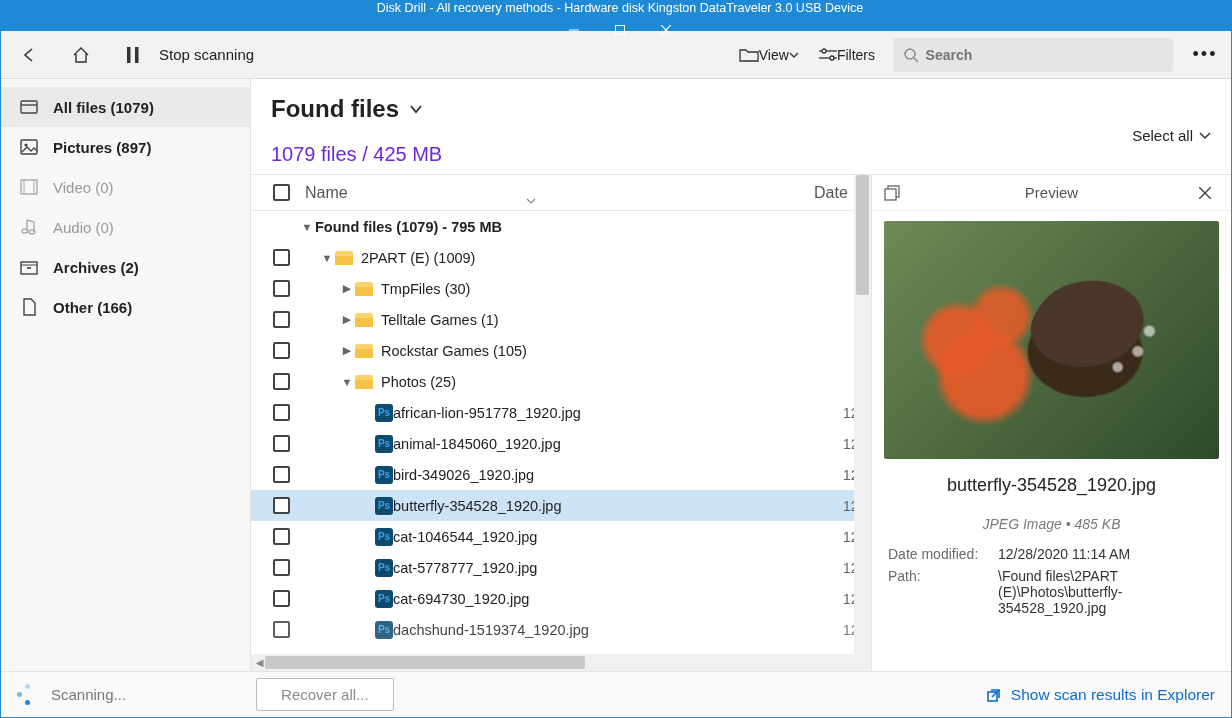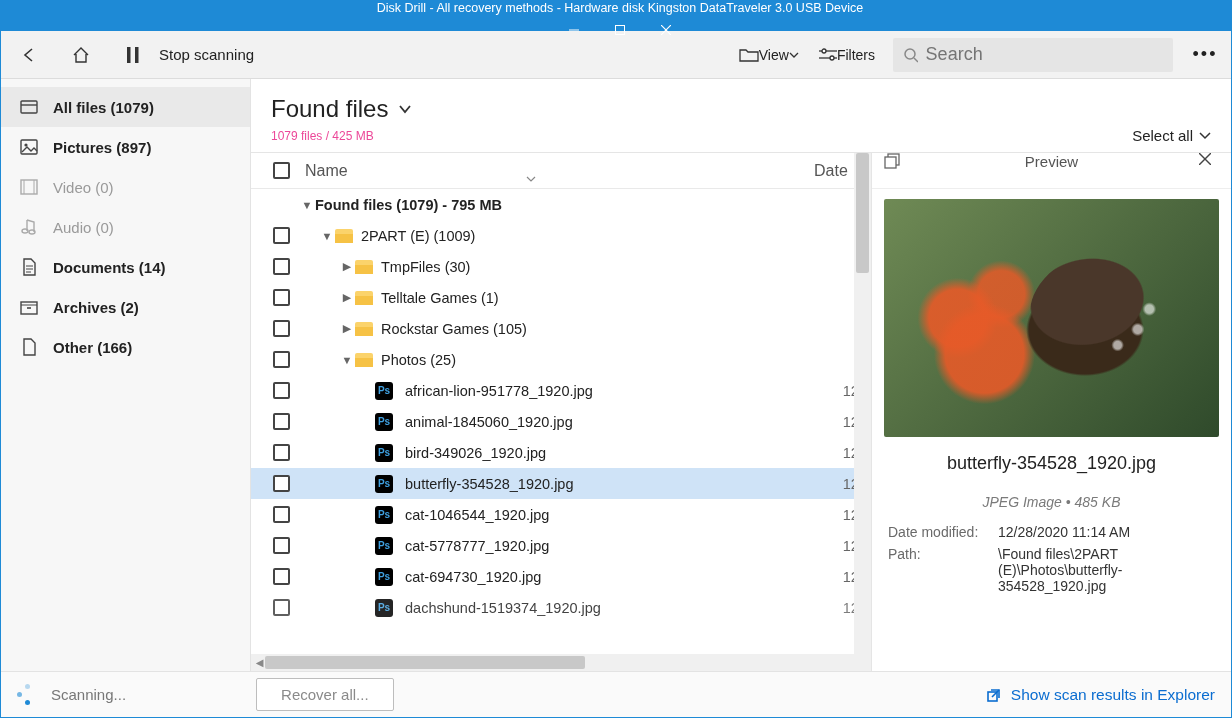--- a/index.html
+++ b/index.html
@@ -53,21 +53,21 @@
   display: flex; align-items: center; cursor:pointer;
   padding: 6px 10px; border-radius:4px; gap:0;
 }
 .search-box {
   width: 280px; height: 34px; background:#e5e5e5;
   display:flex; align-items:center; padding:0 10px; gap:8px;
   border-radius:2px; margin-left:8px;
 }
 .search-box input {
   border:none; background:transparent; outline:none;
-  font-size:18px; width:100%; color:#0369a1;
+  font-size:14px; width:100%; color:#0369a1;font-weight:bold;
 }
 .more-btn { margin-left:16px; cursor:pointer; width:32px; text-align:center; font-size:18px; letter-spacing:2px; }
 
 .body {
   display:flex; height: calc(100% - 30px - 48px - 46px);
 }
 .sidebar {
   width: 250px; background:#f7f7f7; border-right:1px solid #e3e3e3; padding-top:8px;
 }
 .side-item {
@@ -77,22 +77,22 @@
 .side-item.active { background:#e9e9e9; font-weight:600; }
 .side-item.dim { color:#9a9a9a; }
 .side-item.bold { font-weight:600; }
 .side-ico { width:20px; height:20px; display:flex; align-items:center; justify-content:center; color:#555; }
 
 .main { flex:1; display:flex; flex-direction:column; overflow:hidden; }
 .header-row {
   display:flex; align-items:flex-start; padding:16px 20px 8px 20px;
 }
 .header-left { flex:1; }
-.found-title { font-size:24px; font-weight:400; display:flex; align-items:center; gap:10px; }
-.found-sub { color:#ec4899; font-size:12px; margin-top:6px; }
+.found-title { font-size:24px; font-weight:700; display:flex; align-items:center; gap:10px; }
+.found-sub { color:#6d28d9; font-size:20px; margin-top:20px; }
 .select-all { display:flex; align-items:center; gap:6px; font-size:15px; cursor:pointer; margin-top:32px; }
 
 .list-wrap {
   flex:1; display:flex; overflow:hidden; border-top:1px solid #e5e5e5;
 }
 .files-col { flex:1; display:flex; flex-direction:column; overflow:hidden; position:relative; }
 .col-headers {
   display:flex; align-items:center; height:36px; border-bottom:1px solid #e9e9e9;
   padding-left:12px; font-size:16px; color:#555;
 }
@@ -108,40 +108,40 @@
 }
 .row.selected { background:#cfe3f7; }
 .row .indent { display:inline-block; }
 .tree-arrow { width:16px; display:inline-flex; justify-content:center; color:#666; font-size:11px; }
 .folder-ico {
   width:18px; height:14px; background:#fbd36b; border-radius:2px 2px 0 0; position:relative;
   margin-right:8px; display:inline-block; vertical-align:middle;
   box-shadow: inset 0 -9px 0 #f6c245;
 }
 .ps-ico {
-  width:18px; height:18px; background:#000000; color:#3fa0e0; font-size:10px; font-weight:700;
+  width:18px; height:18px; background:#0c4a6e; color:#3fa0e0; font-size:10px; font-weight:700;
   display:inline-flex; align-items:center; justify-content:center; border-radius:3px;
-  margin-right:12px;
+  margin-right:0;
 }
 .fname { flex:1; overflow:hidden; white-space:nowrap; }
 .fdate { color:#666; }
 .scroll-v {
   position:absolute; right:0; top:0; bottom:0; width:17px; background:#f0f0f0;
 }
 .scroll-thumb-v { position:absolute; top:0; left:2px; right:2px; height:120px; background:#c8c8c8; border-radius:2px; }
 .scroll-h {
   height:17px; background:#f0f0f0; display:flex; align-items:center; position:relative;
 }
 .scroll-thumb-h { position:absolute; left:14px; width:320px; top:2px; bottom:2px; background:#c8c8c8; border-radius:2px; }
 .scroll-arrow { width:17px; text-align:center; color:#888; font-size:10px; position:absolute; }
 
 .preview {
   width:360px; border-left:1px solid #e5e5e5; display:flex; flex-direction:column; padding:0; overflow:hidden;
 }
-.prev-bar { height:36px; display:flex; align-items:flex-start; padding:0 12px; border-bottom:1px solid #eee; color:#555; }
+.prev-bar { height:36px; display:flex; align-items:center; padding:0 12px; border-bottom:1px solid #eee; color:#555; }
 .prev-bar .pv-ico { width:20px; cursor:pointer; }
 .prev-bar .pv-title { flex:1; text-align:center; font-size:15px; }
 .prev-bar .pv-close { width:20px; cursor:pointer; text-align:right; }
 .prev-img {
   margin:10px 12px 0 12px; height:238px;
   background:
     radial-gradient(ellipse 140px 110px at 60% 55%, #3a2a1a 0 40%, transparent 42%),
     radial-gradient(circle at 30% 65%, rgba(230,90,40,.9) 0 14%, transparent 18%),
     radial-gradient(circle at 22% 50%, rgba(230,90,40,.9) 0 10%, transparent 14%),
     radial-gradient(circle at 35% 40%, rgba(230,90,40,.85) 0 9%, transparent 13%),
@@ -302,31 +302,20 @@
             <path d="M6 2 V13" stroke="#aaa" stroke-width="1.4"></path>
             <ellipse cx="4" cy="13" rx="3" ry="2" fill="none" stroke="#aaa" stroke-width="1.4"></ellipse>
             <path d="M6 2 L13 4 V14" stroke="#aaa" stroke-width="1.4" fill="none"></path>
             <ellipse cx="11" cy="14" rx="3" ry="2" fill="none" stroke="#aaa" stroke-width="1.4"></ellipse>
           </svg>
         </span>
       <span>Audio (0)</span>
     </div>
     <div class="side-item bold">
       <span class="side-ico">
-          <svg width="16" height="18">
-            <path d="M3 1 H10 L14 5 V17 H3 Z" fill="none" stroke="#444" stroke-width="1.4"></path>
-            <line x1="5" y1="8" x2="12" y2="8" stroke="#444"></line>
-            <line x1="5" y1="11" x2="12" y2="11" stroke="#444"></line>
-            <line x1="5" y1="14" x2="10" y2="14" stroke="#444"></line>
-          </svg>
-        </span>
-      <span>Documents (14)</span>
-    </div>
-    <div class="side-item bold">
-      <span class="side-ico">
           <svg width="18" height="16">
             <rect x="1" y="3" width="16" height="12" fill="none" stroke="#444" stroke-width="1.4"></rect>
             <line x1="1" y1="6" x2="17" y2="6" stroke="#444"></line>
             <line x1="7" y1="9" x2="11" y2="9" stroke="#444" stroke-width="1.6"></line>
           </svg>
         </span>
       <span>Archives (2)</span>
     </div>
     <div class="side-item bold">
       <span class="side-ico">

